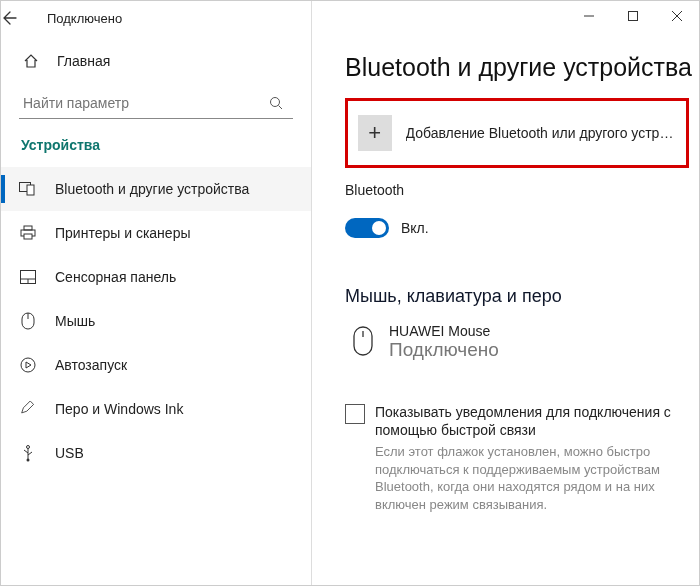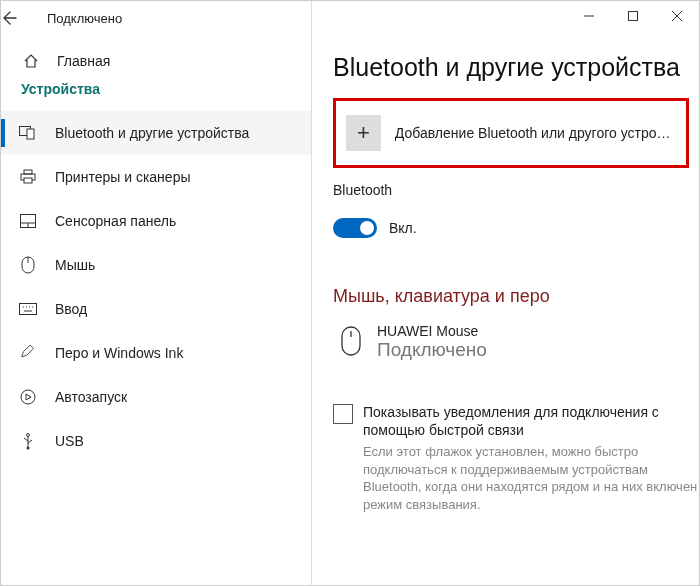--- a/index.html
+++ b/index.html
@@ -2,21 +2,21 @@
 <html><head>
 <meta charset="utf-8">
 <style>
   * { box-sizing: border-box; margin: 0; padding: 0; font-family: "Segoe UI", Tahoma, sans-serif; }
   body { width: 700px; height: 586px; background: #fff; overflow: hidden; border: 1px solid #ccc; position: relative; }
   .titlebar { height: 34px; display: flex; align-items: center; position: relative; }
   .back { width: 40px; text-align: center; font-size: 18px; color: #333; }
   .title { font-size: 13px; color: #222; margin-left: 6px; }
   .winbtns { position: absolute; right: 0; top: 0; display: flex; }
   .winbtn { width: 44px; height: 30px; display: flex; align-items: center; justify-content: center; font-size: 13px; color: #333; }
-  .layout { display: flex; height: calc(100% - 34px); }
+  .layout { display: flex; height: calc(100% - 34px); gap: 12px; }
   .sidebar { width: 310px; padding-top: 10px; position: relative; }
   .home { display: flex; align-items: center; padding: 8px 20px; font-size: 14px; color: #222; }
   .home .ico { width: 20px; margin-right: 16px; display:flex; justify-content:center; }
   .searchwrap { margin: 10px 18px 14px 18px; border-bottom: 1px solid #888; display: flex; align-items: center; height: 32px; }
   .searchwrap input { border: none; outline: none; width: 100%; font-size: 14px; color: #666; background: transparent; padding-left: 4px; }
   .searchwrap .sico { width: 26px; text-align: center; color: #555; font-size: 14px; }
   .section { padding: 4px 20px 14px 20px; font-size: 14px; font-weight: 600; color: #0f766e; }
   .navitem { display: flex; align-items: center; padding: 10px 20px 10px 16px; font-size: 14px; color: #222; position: relative; height: 44px; }
   .navitem .ico { width: 22px; margin-right: 16px; display: flex; justify-content: center; align-items: center; color: #333; }
   .navitem.active::before { content: ""; position: absolute; left: 0; top: 8px; bottom: 8px; width: 4px; background: #0067c0; }
@@ -25,21 +25,21 @@
   .content { flex: 1; padding: 18px 0 0 22px; overflow: hidden; }
   .h1 { font-size: 25px; font-weight: 400; color: #111; margin-bottom: 16px; white-space: nowrap; }
   .addbox { border: 3px solid #d40000; padding: 14px 10px; display: flex; align-items: center; margin-right: 10px; margin-bottom: 14px; }
   .plus { width: 36px; height: 36px; background: #ddd; display: flex; align-items: center; justify-content: center; font-size: 22px; color: #333; margin-right: 14px; }
   .addlabel { font-size: 14px; color: #222; white-space: nowrap; overflow: hidden; text-overflow: ellipsis; }
   .btlabel { font-size: 14px; color: #222; margin-top: 6px; }
   .togglewrap { display: flex; align-items: center; margin-top: 20px; }
   .toggle { width: 44px; height: 20px; border-radius: 10px; background: #0067c0; position: relative; }
   .toggle::after { content: ""; position: absolute; right: 3px; top: 3px; width: 14px; height: 14px; border-radius: 50%; background: #fff; }
   .togtxt { font-size: 14px; margin-left: 12px; color: #222; }
-  .h2 { font-size: 18px; font-weight: 500; margin-top: 48px; color: #7f1d1d; }
+  .h2 { font-size: 18px; font-weight: 500; margin-top: 48px; color: #0f172a; }
   .device { display: flex; align-items: flex-end; margin-top: 14px; }
   .mouseico { width: 36px; height: 40px; display: flex; align-items: center; justify-content: center; }
   .devtxt { margin-left: 8px; }
   .devname { font-size: 14px; color: #222; }
   .devstat { font-size: 19px; color: #777; }
   .checkrow { display: flex; margin-top: 42px; padding-right: 0; }
   .chk { width: 20px; height: 20px; border: 1px solid #555; flex-shrink: 0; margin-right: 10px; margin-top: 1px; }
   .chklabel { font-size: 14px; color: #222; line-height: 1.3; }
   .hint { font-size: 13px; color: #888; margin-top: 4px; margin-left: 30px; line-height: 1.35; }
   svg { display: block; }
@@ -77,20 +77,29 @@
 <div class="layout">
   <div class="sidebar">
     <div class="home">
       <span class="ico">
         <svg width="16" height="16" viewBox="0 0 16 16">
             <path d="M2 8 L8 2 L14 8 M4 7 V14 H12 V7" stroke="#333" fill="none" stroke-width="1.2"></path>
           </svg>
       </span>
       <span>Главная</span>
     </div>
+    <div class="searchwrap">
+      <input placeholder="Найти параметр" style="">
+      <span class="sico">
+        <svg width="14" height="14" viewBox="0 0 14 14">
+            <circle cx="6" cy="6" r="4.5" stroke="#555" fill="none"></circle>
+            <line x1="9.5" y1="9.5" x2="13" y2="13" stroke="#555"></line>
+          </svg>
+      </span>
+    </div>
     <div class="section">Устройства</div>
 
     <div class="navitem active">
       <span class="ico">
           <svg width="18" height="14" viewBox="0 0 18 14">
             <rect x="0.5" y="0.5" width="11" height="9" stroke="#333" fill="none"></rect>
             <rect x="8" y="3" width="7" height="10" stroke="#333" fill="#fff"></rect>
           </svg>
         </span>
       <span>Bluetooth и другие устройства</span>
@@ -119,47 +128,34 @@
       <span class="ico">
           <svg width="14" height="18" viewBox="0 0 14 18">
             <rect x="1" y="1" width="12" height="16" rx="6" stroke="#333" fill="none"></rect>
             <line x1="7" y1="1" x2="7" y2="7" stroke="#333"></line>
           </svg>
         </span>
       <span>Мышь</span>
     </div>
     <div class="navitem">
       <span class="ico">
-          <svg width="18" height="12" viewBox="0 0 18 12">
-            <rect x="0.5" y="0.5" width="17" height="11" stroke="#333" fill="none"></rect>
-            <line x1="4" y1="4" x2="5" y2="4" stroke="#333"></line>
-            <line x1="7" y1="4" x2="8" y2="4" stroke="#333"></line>
-            <line x1="10" y1="4" x2="11" y2="4" stroke="#333"></line>
-            <line x1="13" y1="4" x2="14" y2="4" stroke="#333"></line>
-            <line x1="5" y1="8" x2="13" y2="8" stroke="#333"></line>
-          </svg>
-        </span>
-      <span>Ввод</span>
-    </div>
-    <div class="navitem">
-      <span class="ico">
-          <svg width="16" height="16" viewBox="0 0 16 16">
-            <path d="M2 14 L4 8 L12 0 L16 4 L8 12 Z" stroke="#333" fill="none" transform="scale(0.85)"></path>
-          </svg>
-        </span>
-      <span>Перо и Windows Ink</span>
-    </div>
-    <div class="navitem">
-      <span class="ico">
           <svg width="16" height="16" viewBox="0 0 16 16">
             <circle cx="8" cy="8" r="7" stroke="#333" fill="none"></circle>
             <path d="M6 5 L11 8 L6 11 Z" stroke="#333" fill="none"></path>
           </svg>
         </span>
       <span>Автозапуск</span>
+    </div>
+    <div class="navitem">
+      <span class="ico">
+          <svg width="16" height="16" viewBox="0 0 16 16">
+            <path d="M2 14 L4 8 L12 0 L16 4 L8 12 Z" stroke="#333" fill="none" transform="scale(0.85)"></path>
+          </svg>
+        </span>
+      <span>Перо и Windows Ink</span>
     </div>
     <div class="navitem">
       <span class="ico">
           <svg width="12" height="18" viewBox="0 0 12 18">
             <circle cx="6" cy="3" r="1.5" stroke="#333" fill="none"></circle>
             <line x1="6" y1="4.5" x2="6" y2="16" stroke="#333"></line>
             <path d="M6 9 L2 6 M6 11 L10 8" stroke="#333" fill="none"></path>
             <circle cx="6" cy="16" r="1.5" fill="#333"></circle>
           </svg>
         </span>

